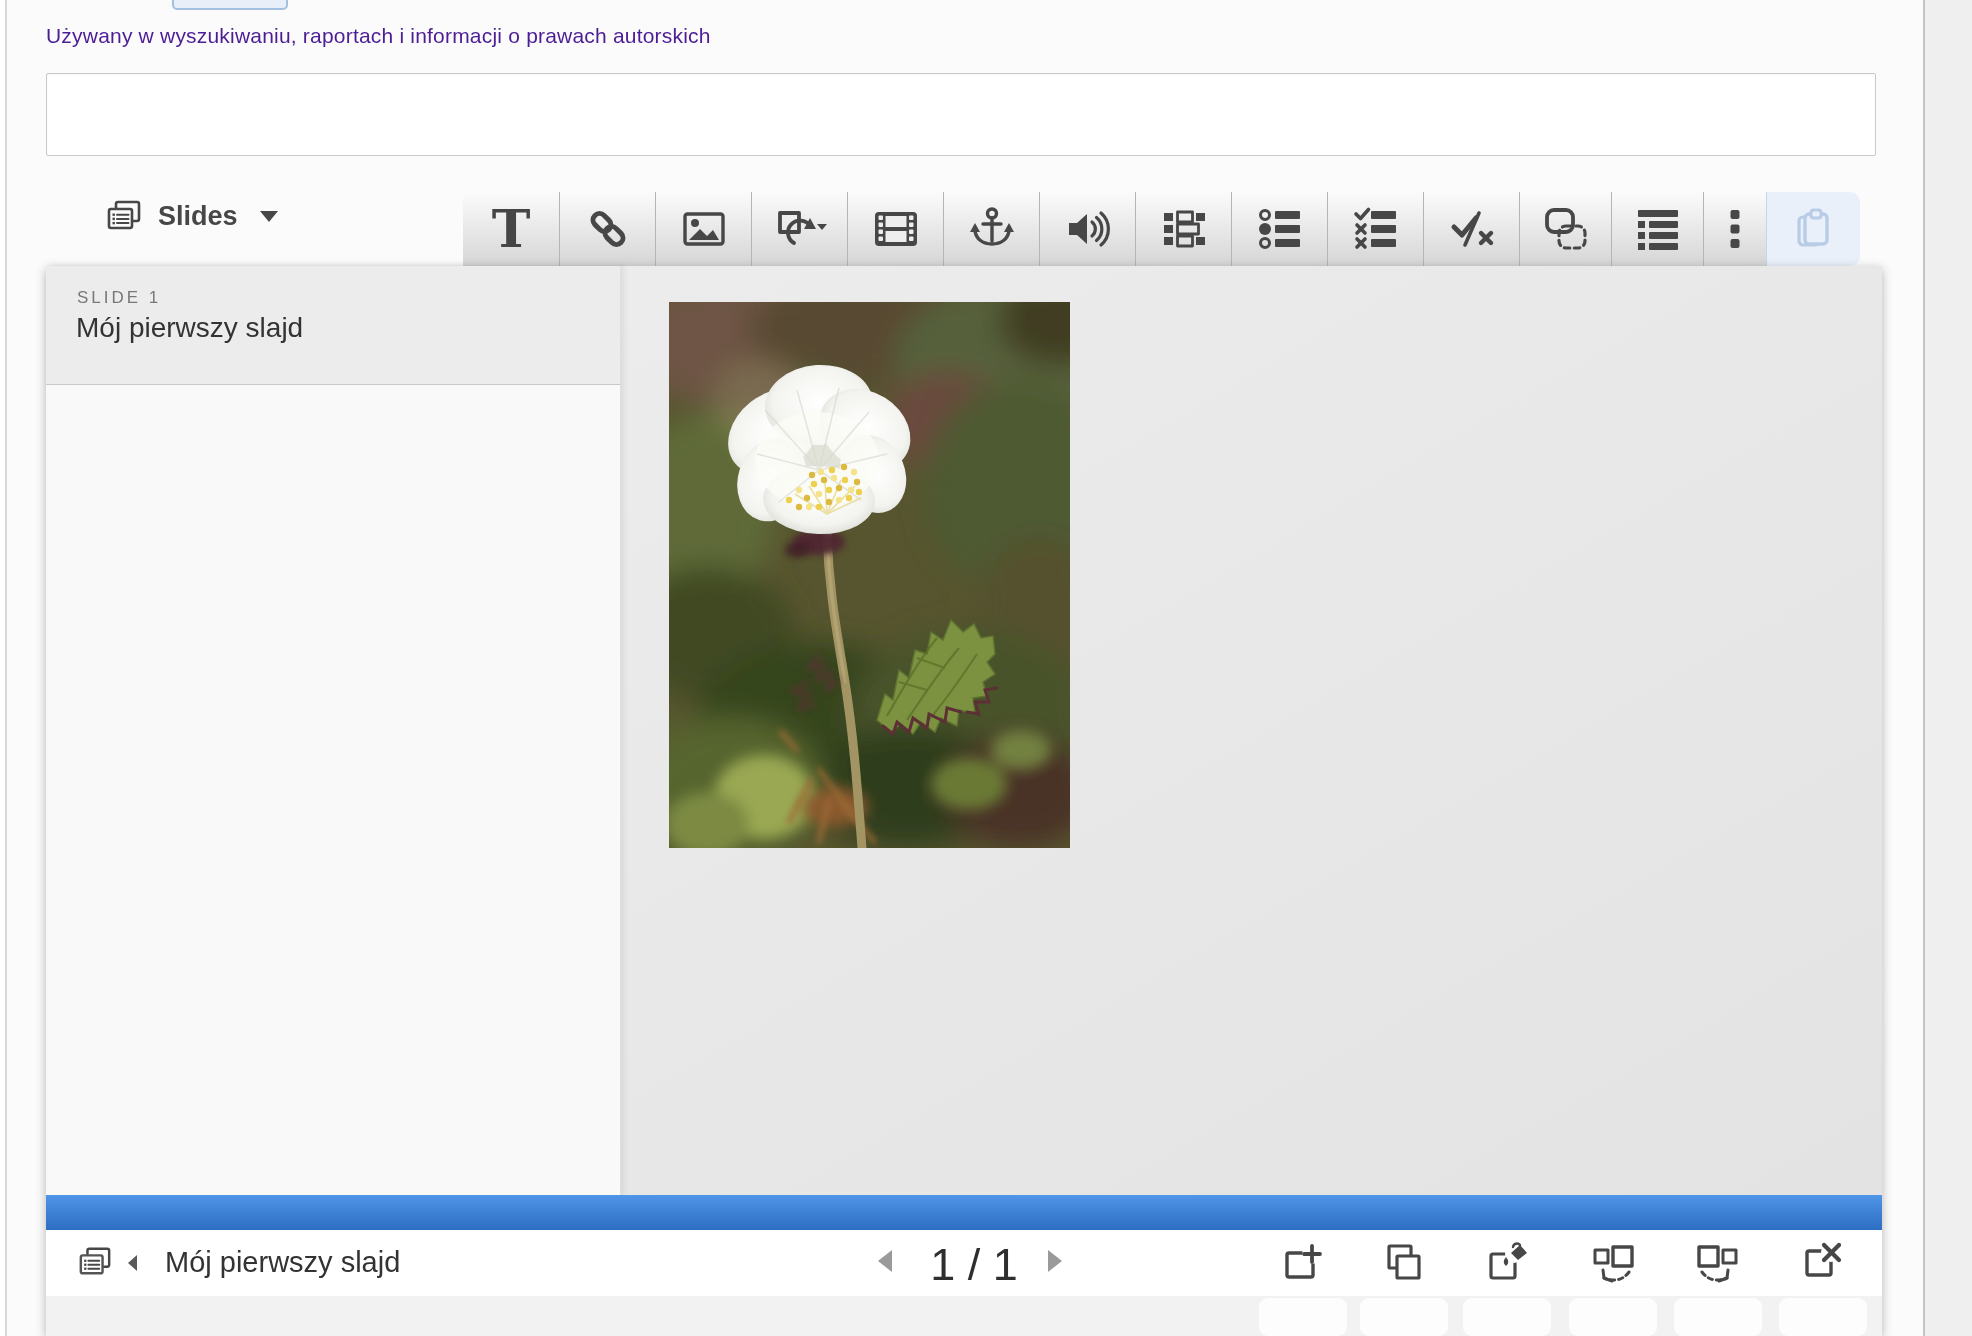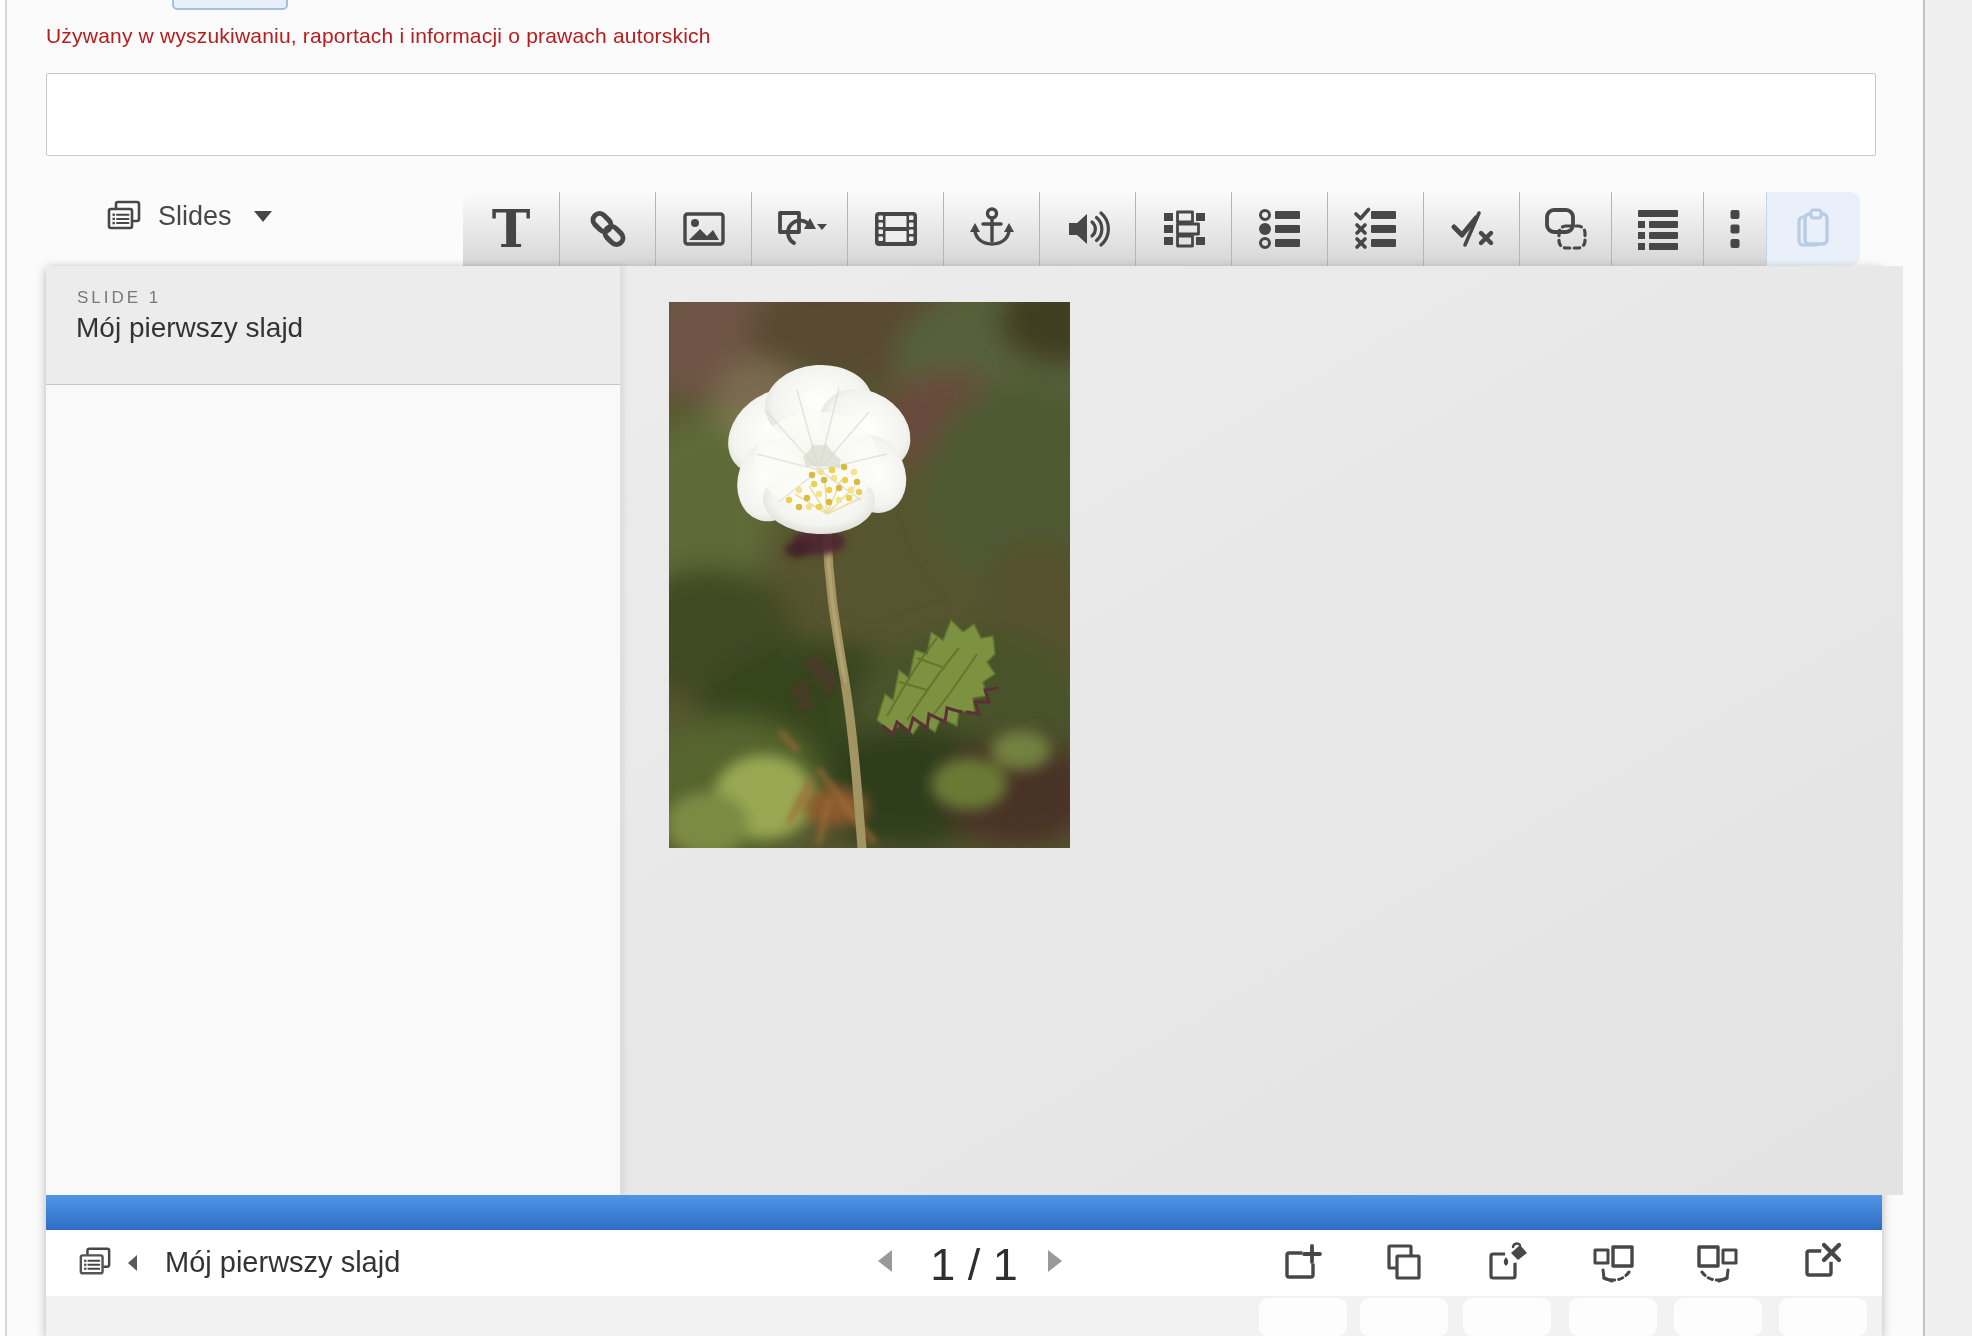--- a/index.html
+++ b/index.html
@@ -7,43 +7,43 @@
   .screen{position:relative;width:1972px;height:1336px;overflow:hidden;background:#ffffff;}
   .page-bg{position:absolute;left:6px;top:0;width:1917px;height:1336px;background:#fbfbfb;}
   .edge-left{position:absolute;left:5px;top:0;width:2px;height:1336px;background:#d7d7d7;}
   .edge-right{position:absolute;left:1923px;top:0;width:2px;height:1336px;background:#c3c3c3;}
   .outside-right{position:absolute;left:1925px;top:0;width:47px;height:1336px;background:#efefef;}
 
   
   .top-cut{position:absolute;left:172px;top:-8px;width:112px;height:14px;background:#e8eff8;
     border:2px solid #a3c1de;border-radius:0 0 5px 5px;}
 
-  .field-label{position:absolute;left:46px;top:24px;font-size:21px;color:#b91c1c;letter-spacing:.2px;}
+  .field-label{position:absolute;left:46px;top:24px;font-size:21px;color:#4c1d95;letter-spacing:.2px;}
   .meta-input{position:absolute;left:46px;top:73px;width:1830px;height:83px;background:#ffffff;
     border:1px solid #c9c9c9;border-radius:2px;box-sizing:border-box;font-size:24px;padding:0 14px;color:#333;
     box-shadow:inset 0 1px 2px rgba(0,0,0,.04);outline:none;}
 
   
   .slides-menu{position:absolute;left:106px;top:194px;height:44px;display:flex;align-items:center;gap:16px;cursor:pointer;}
-  .slides-menu .lbl{font-size:27px;font-weight:normal;color:#474747;}
+  .slides-menu .lbl{font-size:27px;font-weight:bold;color:#474747;}
   .caret{width:0;height:0;border-left:9px solid transparent;border-right:9px solid transparent;border-top:11px solid #474747;margin-left:6px;}
 
   
   .toolbar{position:absolute;left:463px;top:192px;height:74px;display:flex;}
   .tb{height:74px;box-sizing:border-box;display:flex;align-items:center;justify-content:center;
     background:linear-gradient(#fbfbfb,#d6d6d6);border-left:1px solid #b5b5b5;cursor:pointer;}
   .tb:first-child{border-left:none;border-radius:10px 0 0 0;}
   .tb.w96{width:96px}.tb.w92{width:92px}.tb.w63{width:63px}
   .tb.paste{width:94px;background:#e9f0fa;border-radius:0 10px 10px 0;border-left:1px solid #c6d4e6;}
   .tb .tletter{font-family:"DejaVu Serif","Liberation Serif",serif;font-weight:bold;font-size:52px;color:#454545;line-height:1;}
 
   
   .editor{position:absolute;left:46px;top:266px;width:1836px;height:1070px;box-shadow:0 3px 10px rgba(0,0,0,.28);}
   .canvas{position:absolute;left:0;top:0;width:1836px;height:929px;
-    background:linear-gradient(150deg,#eeeeee 0%,#e9e9e9 45%,#e3e3e3 100%);padding-left:21px;}
+    background:linear-gradient(150deg,#eeeeee 0%,#e9e9e9 45%,#e3e3e3 100%);}
   .panel{position:absolute;left:0;top:0;width:574px;height:929px;background:#f9f9f9;
     border-right:1px solid rgba(0,0,0,.10);box-shadow:3px 0 6px rgba(0,0,0,.07);}
   .slide-item{position:absolute;left:0;top:0;width:574px;height:119px;background:#ececec;
     border-bottom:1px solid #c8c8c8;box-sizing:border-box;cursor:pointer;}
   .slide-item .num{position:absolute;left:31px;top:22px;font-size:17px;letter-spacing:3px;color:#787878;}
   .slide-item .ttl{position:absolute;left:30px;top:46px;font-size:28px;color:#333;}
 
   .photo{position:absolute;left:623px;top:36px;width:401px;height:546px;cursor:pointer;}
   .photo svg{display:block;}
 

